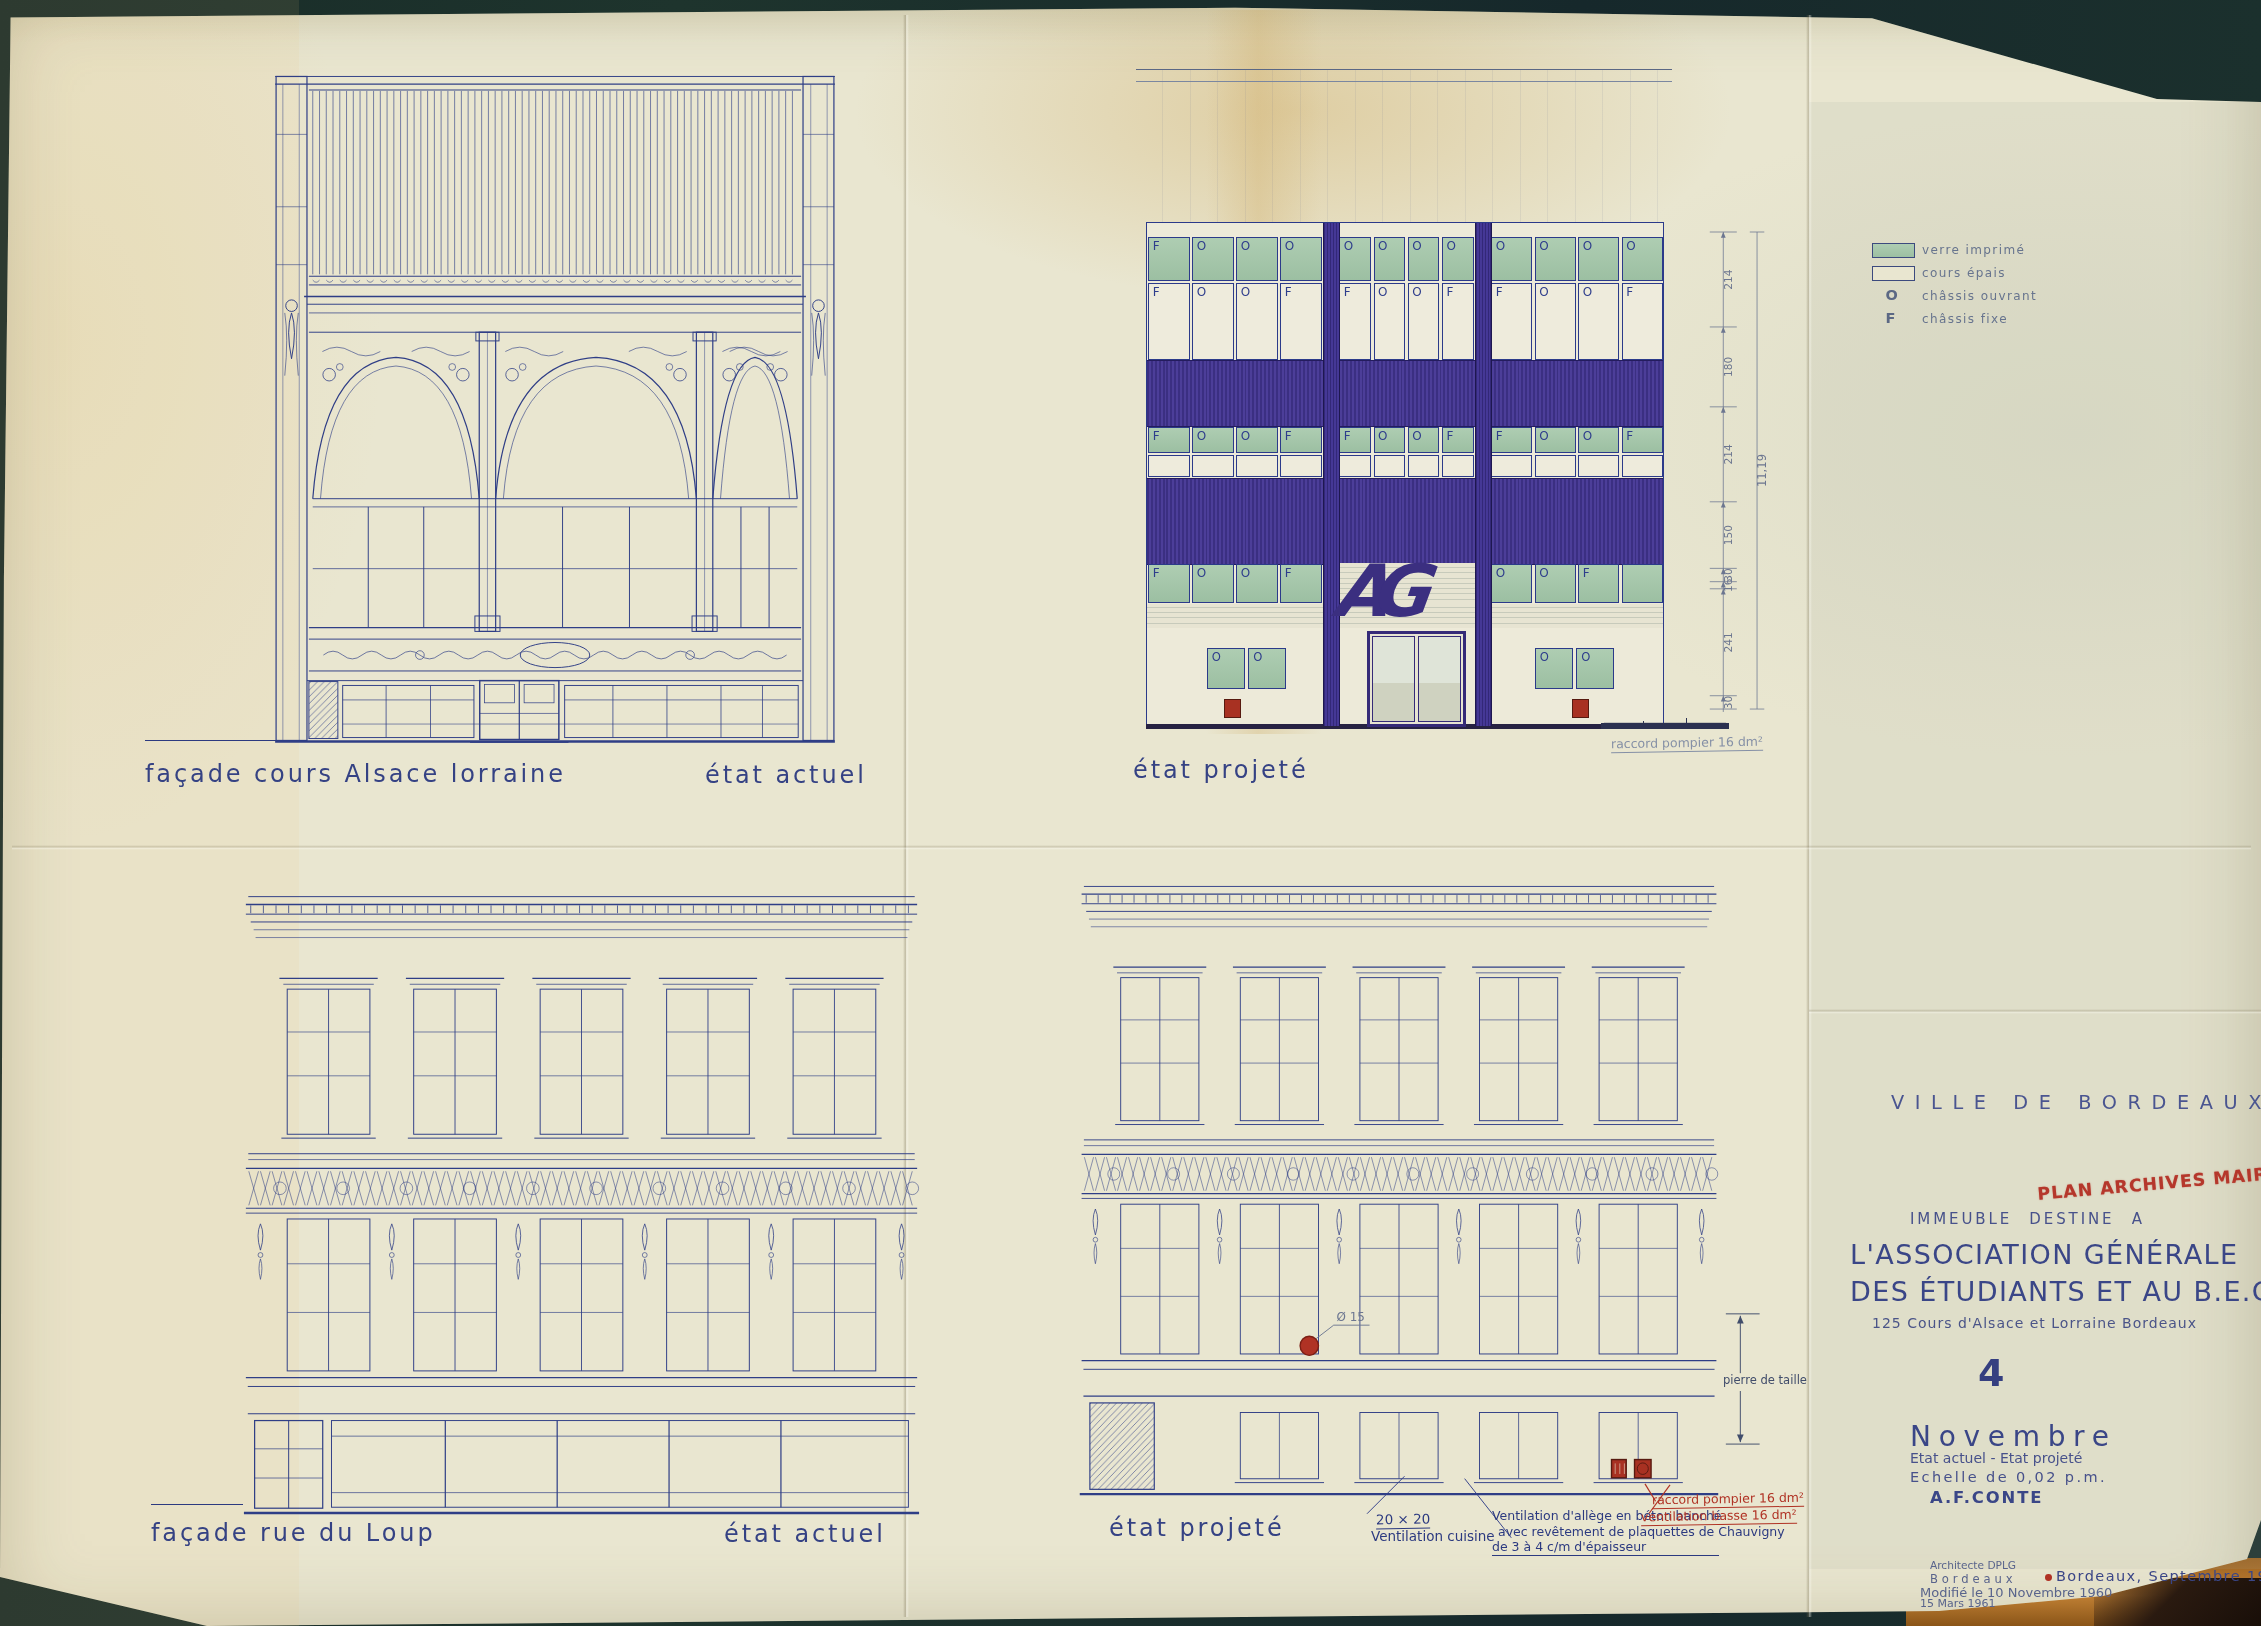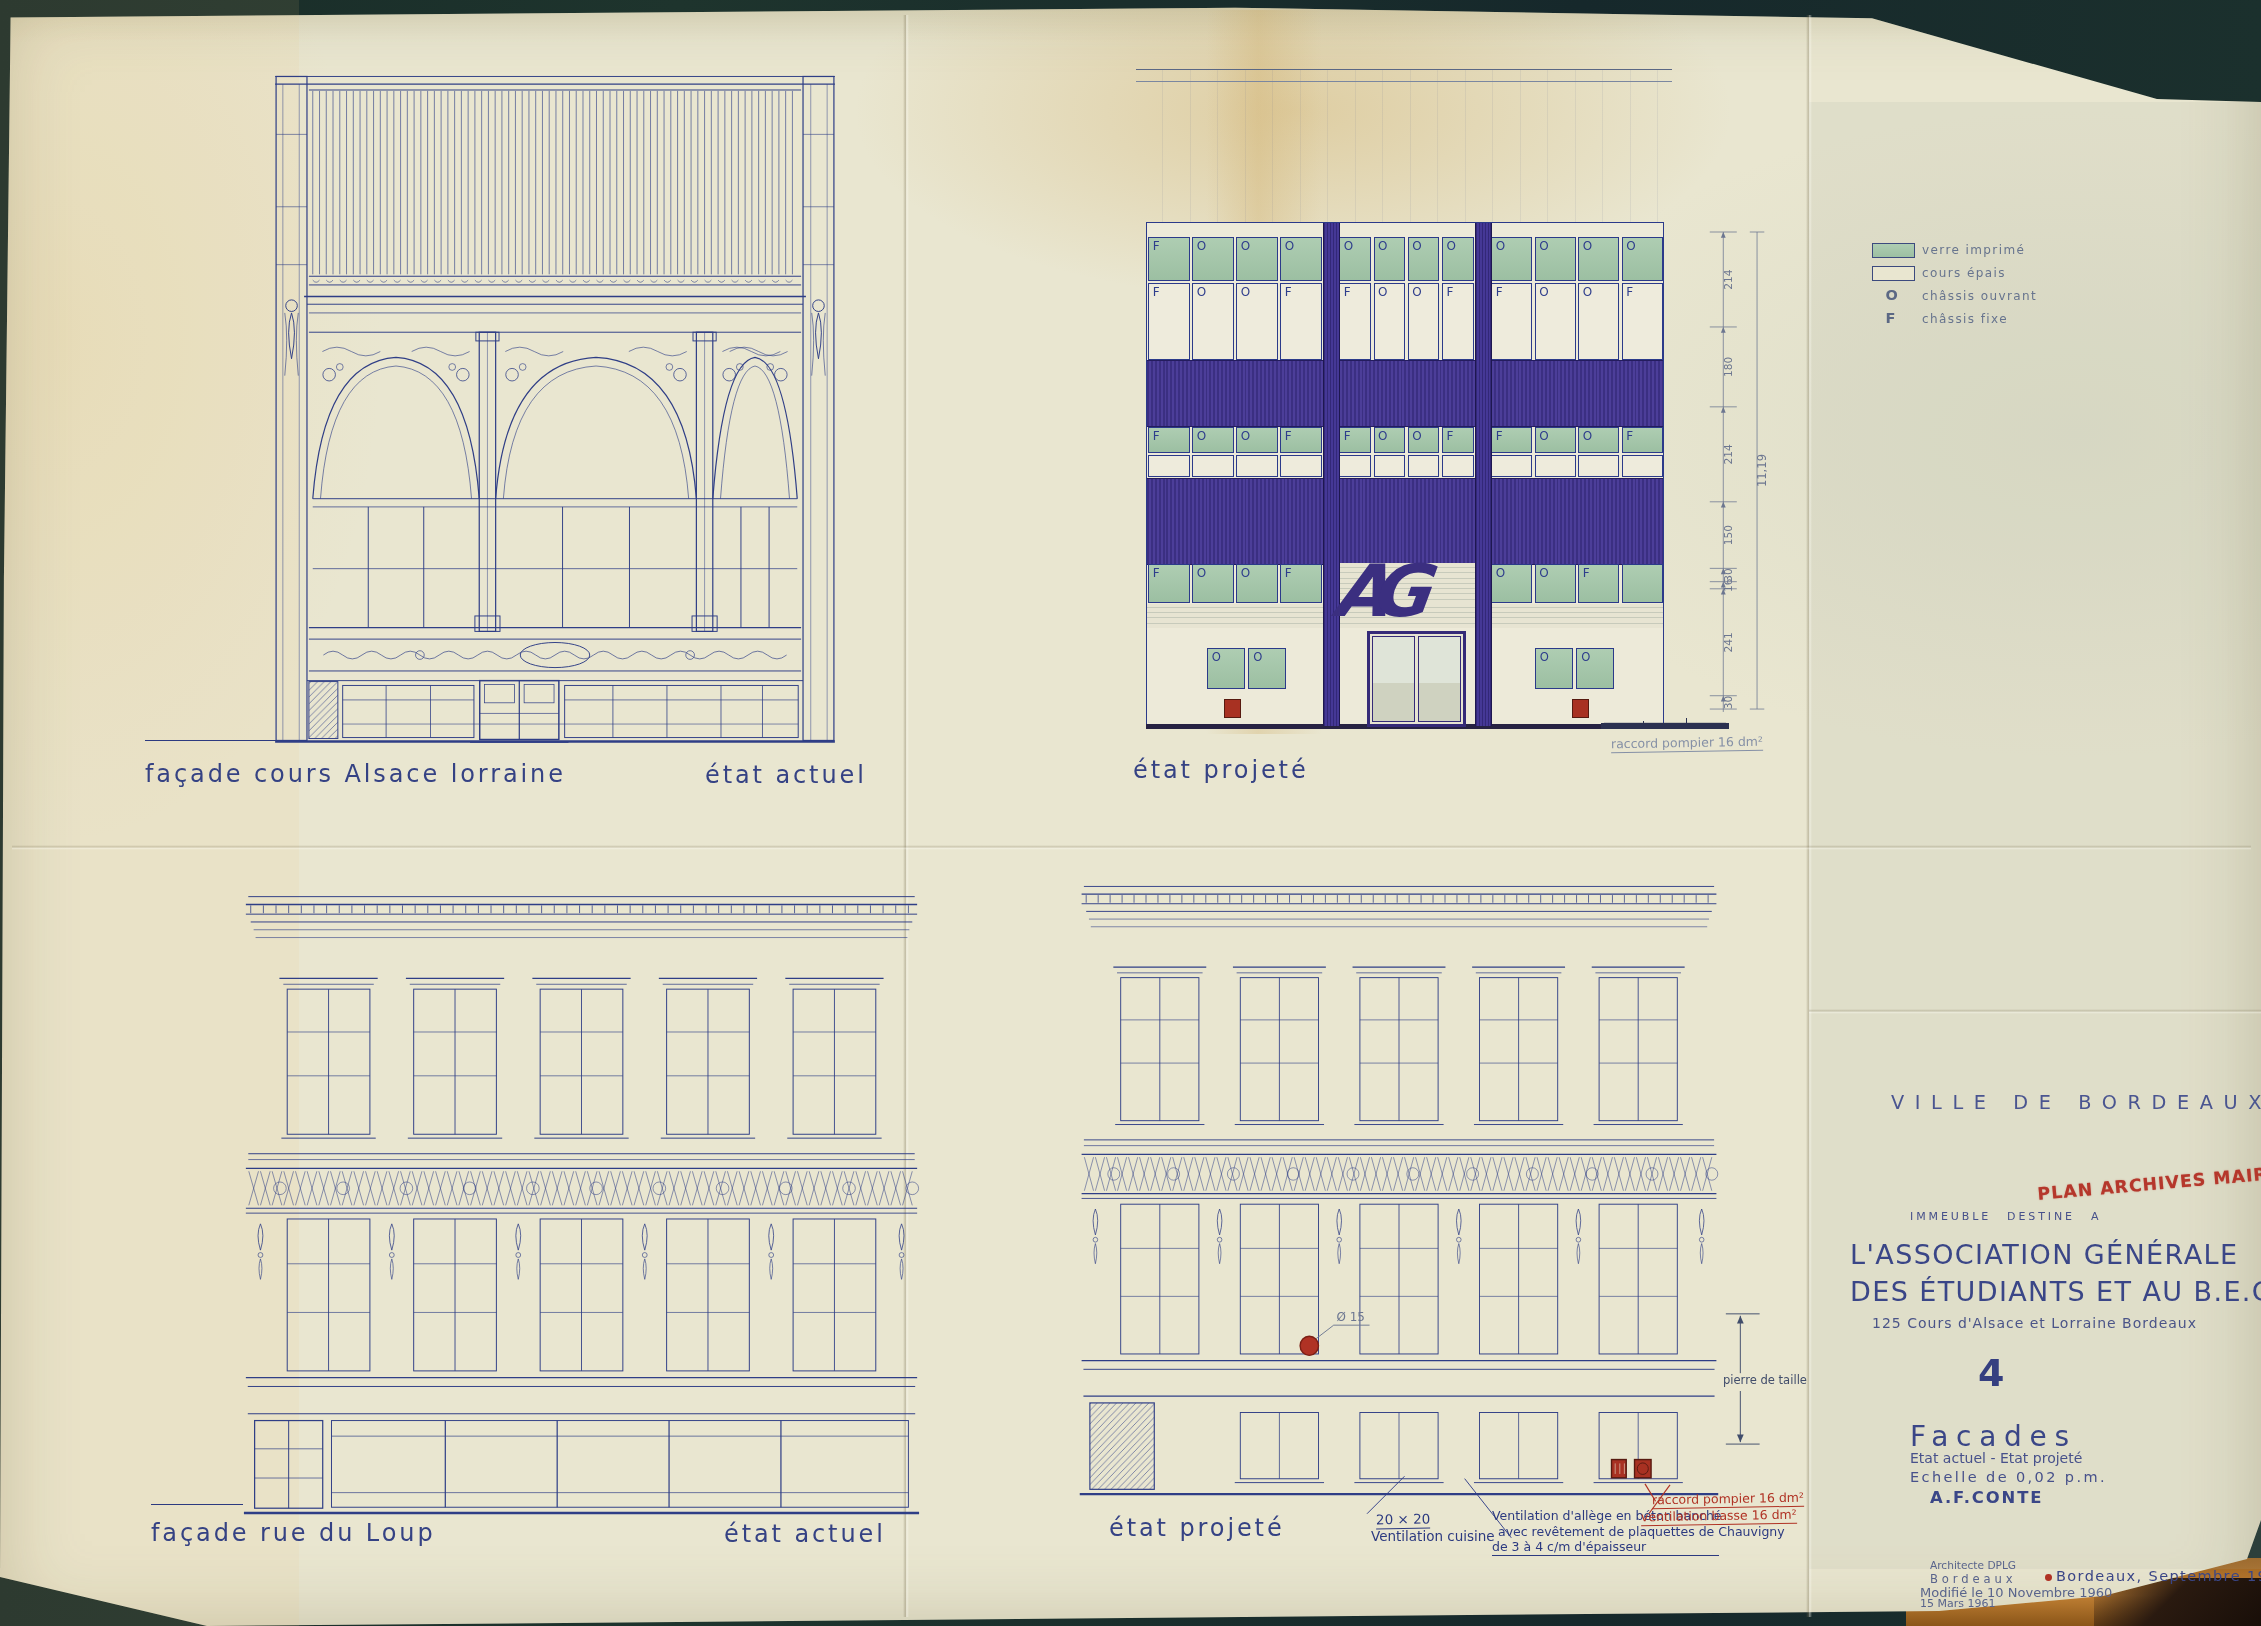--- a/index.html
+++ b/index.html
@@ -1217,26 +1217,26 @@
       <span class="lg-label">châssis ouvrant</span>
     </div>
     <div class="lg-row" style="top:69px">
       <span class="lg-sym">F</span>
       <span class="lg-label">châssis fixe</span>
     </div>
   </div>
 
 <div class="abs tb" style="left:1891px;top:1091px;width:251px;font-size:19.3px;letter-spacing:10.6px;color:#4a5590">VILLE DE BORDEAUX</div>
 <div class="abs" id="stamp" style="left:2037px;top:1173px">PLAN ARCHIVES MAIRIE</div>
-<div class="abs tb" style="left:1910px;top:1210px;width:212px;font-size:11px;word-spacing:9.6px;letter-spacing:2.9px;color:#47518b">IMMEUBLE DESTINE A</div>
+<div class="abs tb" style="left:1910px;top:1210px;width:212px;font-size:15px;word-spacing:9.6px;letter-spacing:2.9px;color:#47518b">IMMEUBLE DESTINE A</div>
 <div class="abs tb" style="left:1850px;top:1239px;width:338px;font-size:27px;letter-spacing:1.4px;color:#3a4687">L'ASSOCIATION GÉNÉRALE</div>
 <div class="abs tb" style="left:1850px;top:1276px;width:338px;font-size:27px;letter-spacing:1.4px;color:#3a4687">DES ÉTUDIANTS ET AU B.E.C.</div>
 <div class="abs tb" style="left:1872px;top:1315px;width:270px;font-size:14px;letter-spacing:1px;color:#4a5488">125 Cours d'Alsace et Lorraine Bordeaux</div>
 <div class="abs tb" style="left:1978px;top:1351px;width:58px;font-size:38px;font-weight:bold;color:#353f80">4</div>
-<div class="abs tb" style="left:1910px;top:1420px;width:203px;font-size:28px;letter-spacing:7.7px;color:#3a4687">Facades</div>
+<div class="abs tb" style="left:1910px;top:1420px;width:203px;font-size:28px;letter-spacing:7.7px;color:#3a4687">Novembre</div>
 <div class="abs tb" style="left:1910px;top:1450px;width:203px;font-size:14px;color:#47518b">Etat actuel - Etat projeté</div>
 <div class="abs tb" style="left:1910px;top:1469px;width:203px;font-size:14.5px;letter-spacing:2.4px;color:#47518b">Echelle de 0,02 p.m.</div>
 <div class="abs tb" style="left:1930px;top:1488px;width:164px;font-size:16.4px;font-weight:bold;letter-spacing:1.9px;color:#3a4687">A.F.CONTE</div>
 <div class="abs tb" style="left:1930px;top:1559px;width:164px;font-size:10.6px;color:#59648c">Architecte DPLG</div>
 <div class="abs tb" style="left:1930px;top:1572px;width:164px;font-size:11.6px;letter-spacing:3.9px;color:#59648c">Bordeaux</div>
 <div class="abs tb" style="left:1920px;top:1585px;width:183px;font-size:13px;color:#59648c">Modifié le 10 Novembre 1960</div>
 <div class="abs tb" style="left:1920px;top:1597px;width:183px;font-size:11px;color:#59648c">15 Mars 1961</div>
 <div class="abs" style="left:2045px;top:1574px;width:6.8px;height:6.8px;border-radius:50%;background:#b03224"></div>
 <div class="abs" style="left:2056px;top:1568px;font-size:14.5px;letter-spacing:1.4px;color:#3a4687;white-space:nowrap">Bordeaux, Septembre 1960.</div>
 

